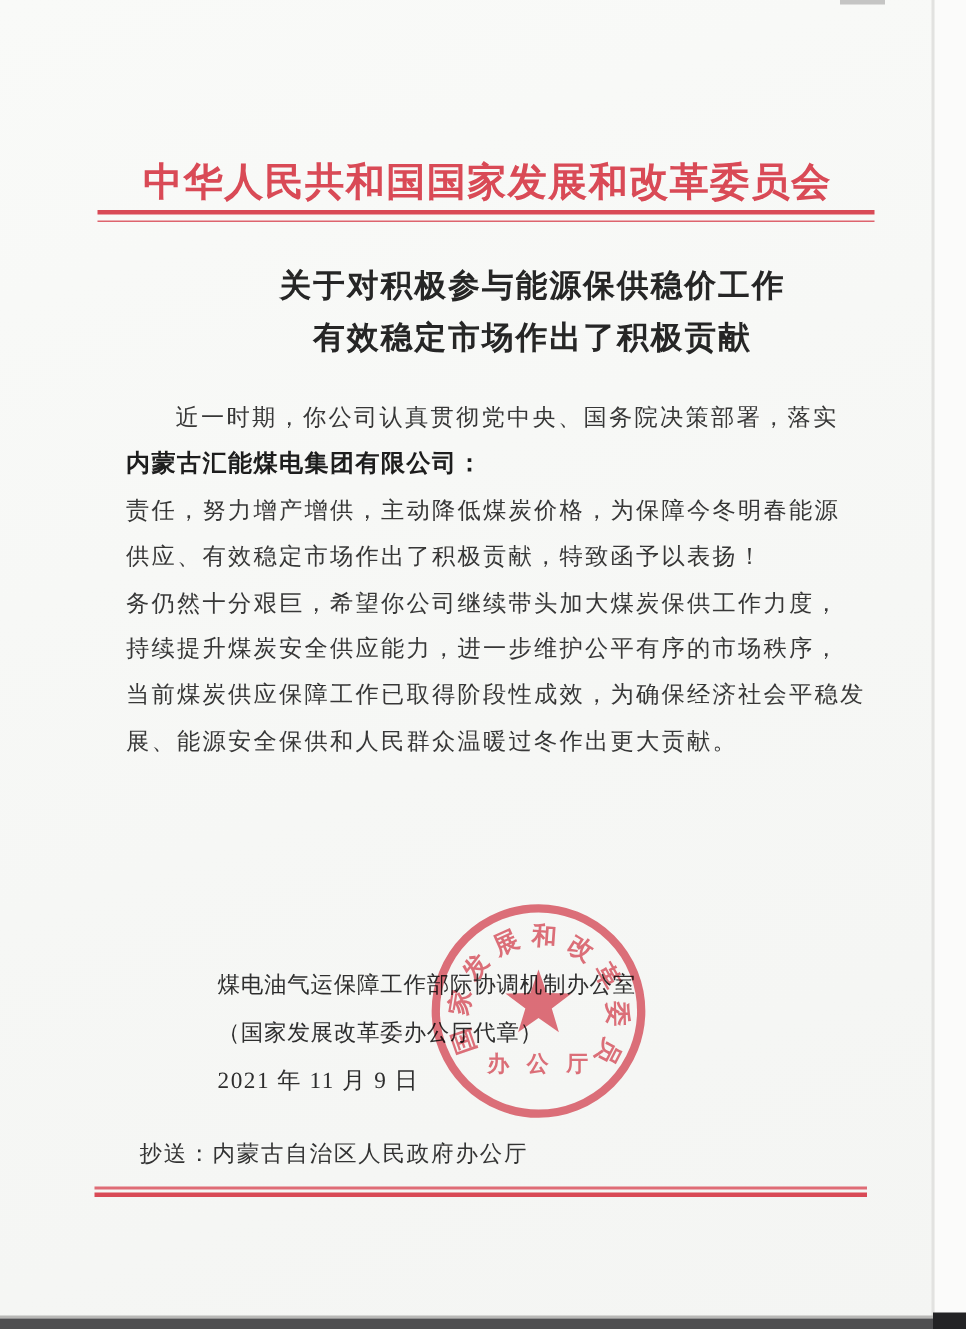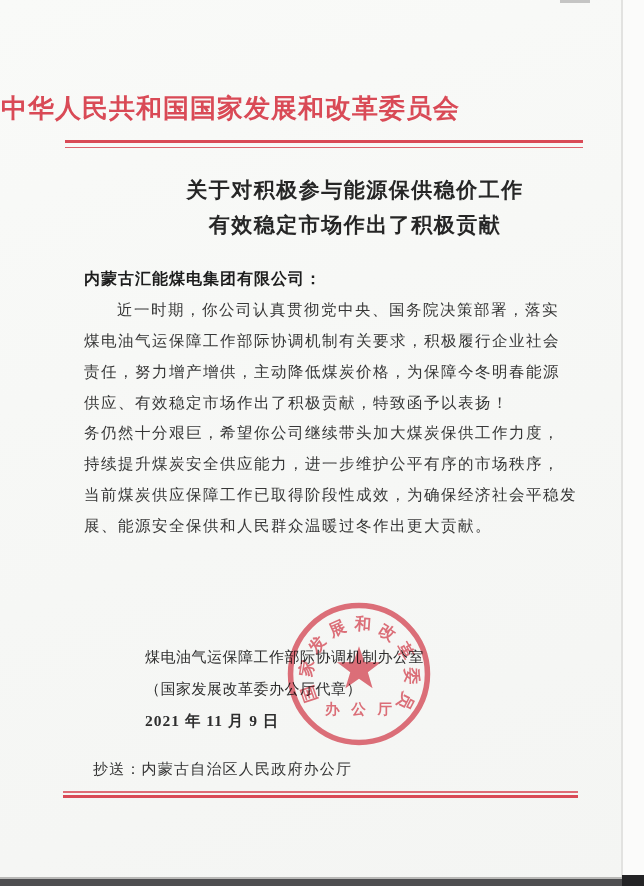--- a/index.html
+++ b/index.html
@@ -20,21 +20,22 @@
   }
   
   .edge-right{position:absolute;left:621px;top:0;width:2px;height:886px;background:#e2e2e0;}
   .edge-right-paper{position:absolute;left:623px;top:0;width:21px;height:886px;background:#fbfbfa;}
   .edge-top-notch{position:absolute;left:560px;top:0;width:30px;height:3px;background:#9a9a9a;opacity:.55;}
   .edge-bottom-thin{position:absolute;left:0;top:877px;width:644px;height:2px;background:#b8b8b6;}
   .edge-bottom{position:absolute;left:0;top:879px;width:644px;height:7px;background:#4e4e50;}
   .edge-bottom-corner{position:absolute;left:622px;top:875px;width:22px;height:11px;background:#232325;}
 
   .agency{
-    position:absolute;left:0;top:90px;width:622px;margin:1px;
+    position:absolute;left:0;top:90px;width:622px;margin:14px;
+    text-align:center;
     font-size:26px;font-weight:bold;letter-spacing:1px;
     color:var(--accent-red);
     white-space:nowrap;
   }
   .rule-top-thick{position:absolute;left:65px;top:140px;width:518px;height:3px;background:var(--accent-red);}
   .rule-top-thin{position:absolute;left:65px;top:147px;width:518px;height:1px;background:var(--accent-red);opacity:.85;}
 
   .doc-title{
     position:absolute;left:0;top:173px;width:622px;
     text-align:center;color:var(--text-title);
@@ -49,21 +50,21 @@
   }
   .bline.ind{padding-left:33px;}
   .bline.bold{font-weight:bold;color:#1d1d1d;letter-spacing:1px;font-size:16px;}
 
   .signature{
     position:absolute;left:145px;top:641px;width:420px;
     text-align:left;color:#2e2e2e;
     font-size:15px;letter-spacing:.5px;
     line-height:32px;white-space:nowrap;
   }
-  .signature .sig-date{font-size:15.5px;letter-spacing:1px;font-weight:bold;}
+  .signature .sig-date{font-size:15.5px;letter-spacing:1px;}
 
   .stamp{
     position:absolute;left:286px;top:601px;width:146px;height:146px;
     opacity:.8;mix-blend-mode:multiply;
   }
 
   .cc{
     position:absolute;left:93px;top:760px;
     font-size:15px;letter-spacing:1.2px;color:#333;white-space:nowrap;
   }
@@ -79,23 +80,22 @@
 
   <div class="rule-top-thick"></div>
   <div class="rule-top-thin"></div>
 
   <div class="doc-title">
     <div>关于对积极参与能源保供稳价工作</div>
     <div>有效稳定市场作出了积极贡献</div>
   </div>
 
   <div class="body-text">
+      <div class="bline ind">近一时期，你公司认真贯彻党中央、国务院决策部署，落实</div>
       <div class="bline bold">内蒙古汇能煤电集团有限公司：</div>
-      <div class="bline ind">近一时期，你公司认真贯彻党中央、国务院决策部署，落实</div>
-      <div class="bline">煤电油气运保障工作部际协调机制有关要求，积极履行企业社会</div>
       <div class="bline">责任，努力增产增供，主动降低煤炭价格，为保障今冬明春能源</div>
       <div class="bline">供应、有效稳定市场作出了积极贡献，特致函予以表扬！</div>
       <div class="bline">务仍然十分艰巨，希望你公司继续带头加大煤炭保供工作力度，</div>
       <div class="bline">持续提升煤炭安全供应能力，进一步维护公平有序的市场秩序，</div>
       <div class="bline">当前煤炭供应保障工作已取得阶段性成效，为确保经济社会平稳发</div>
       <div class="bline">展、能源安全保供和人民群众温暖过冬作出更大贡献。</div>
     </div>
 
   <div class="signature">
     <div>煤电油气运保障工作部际协调机制办公室</div>

